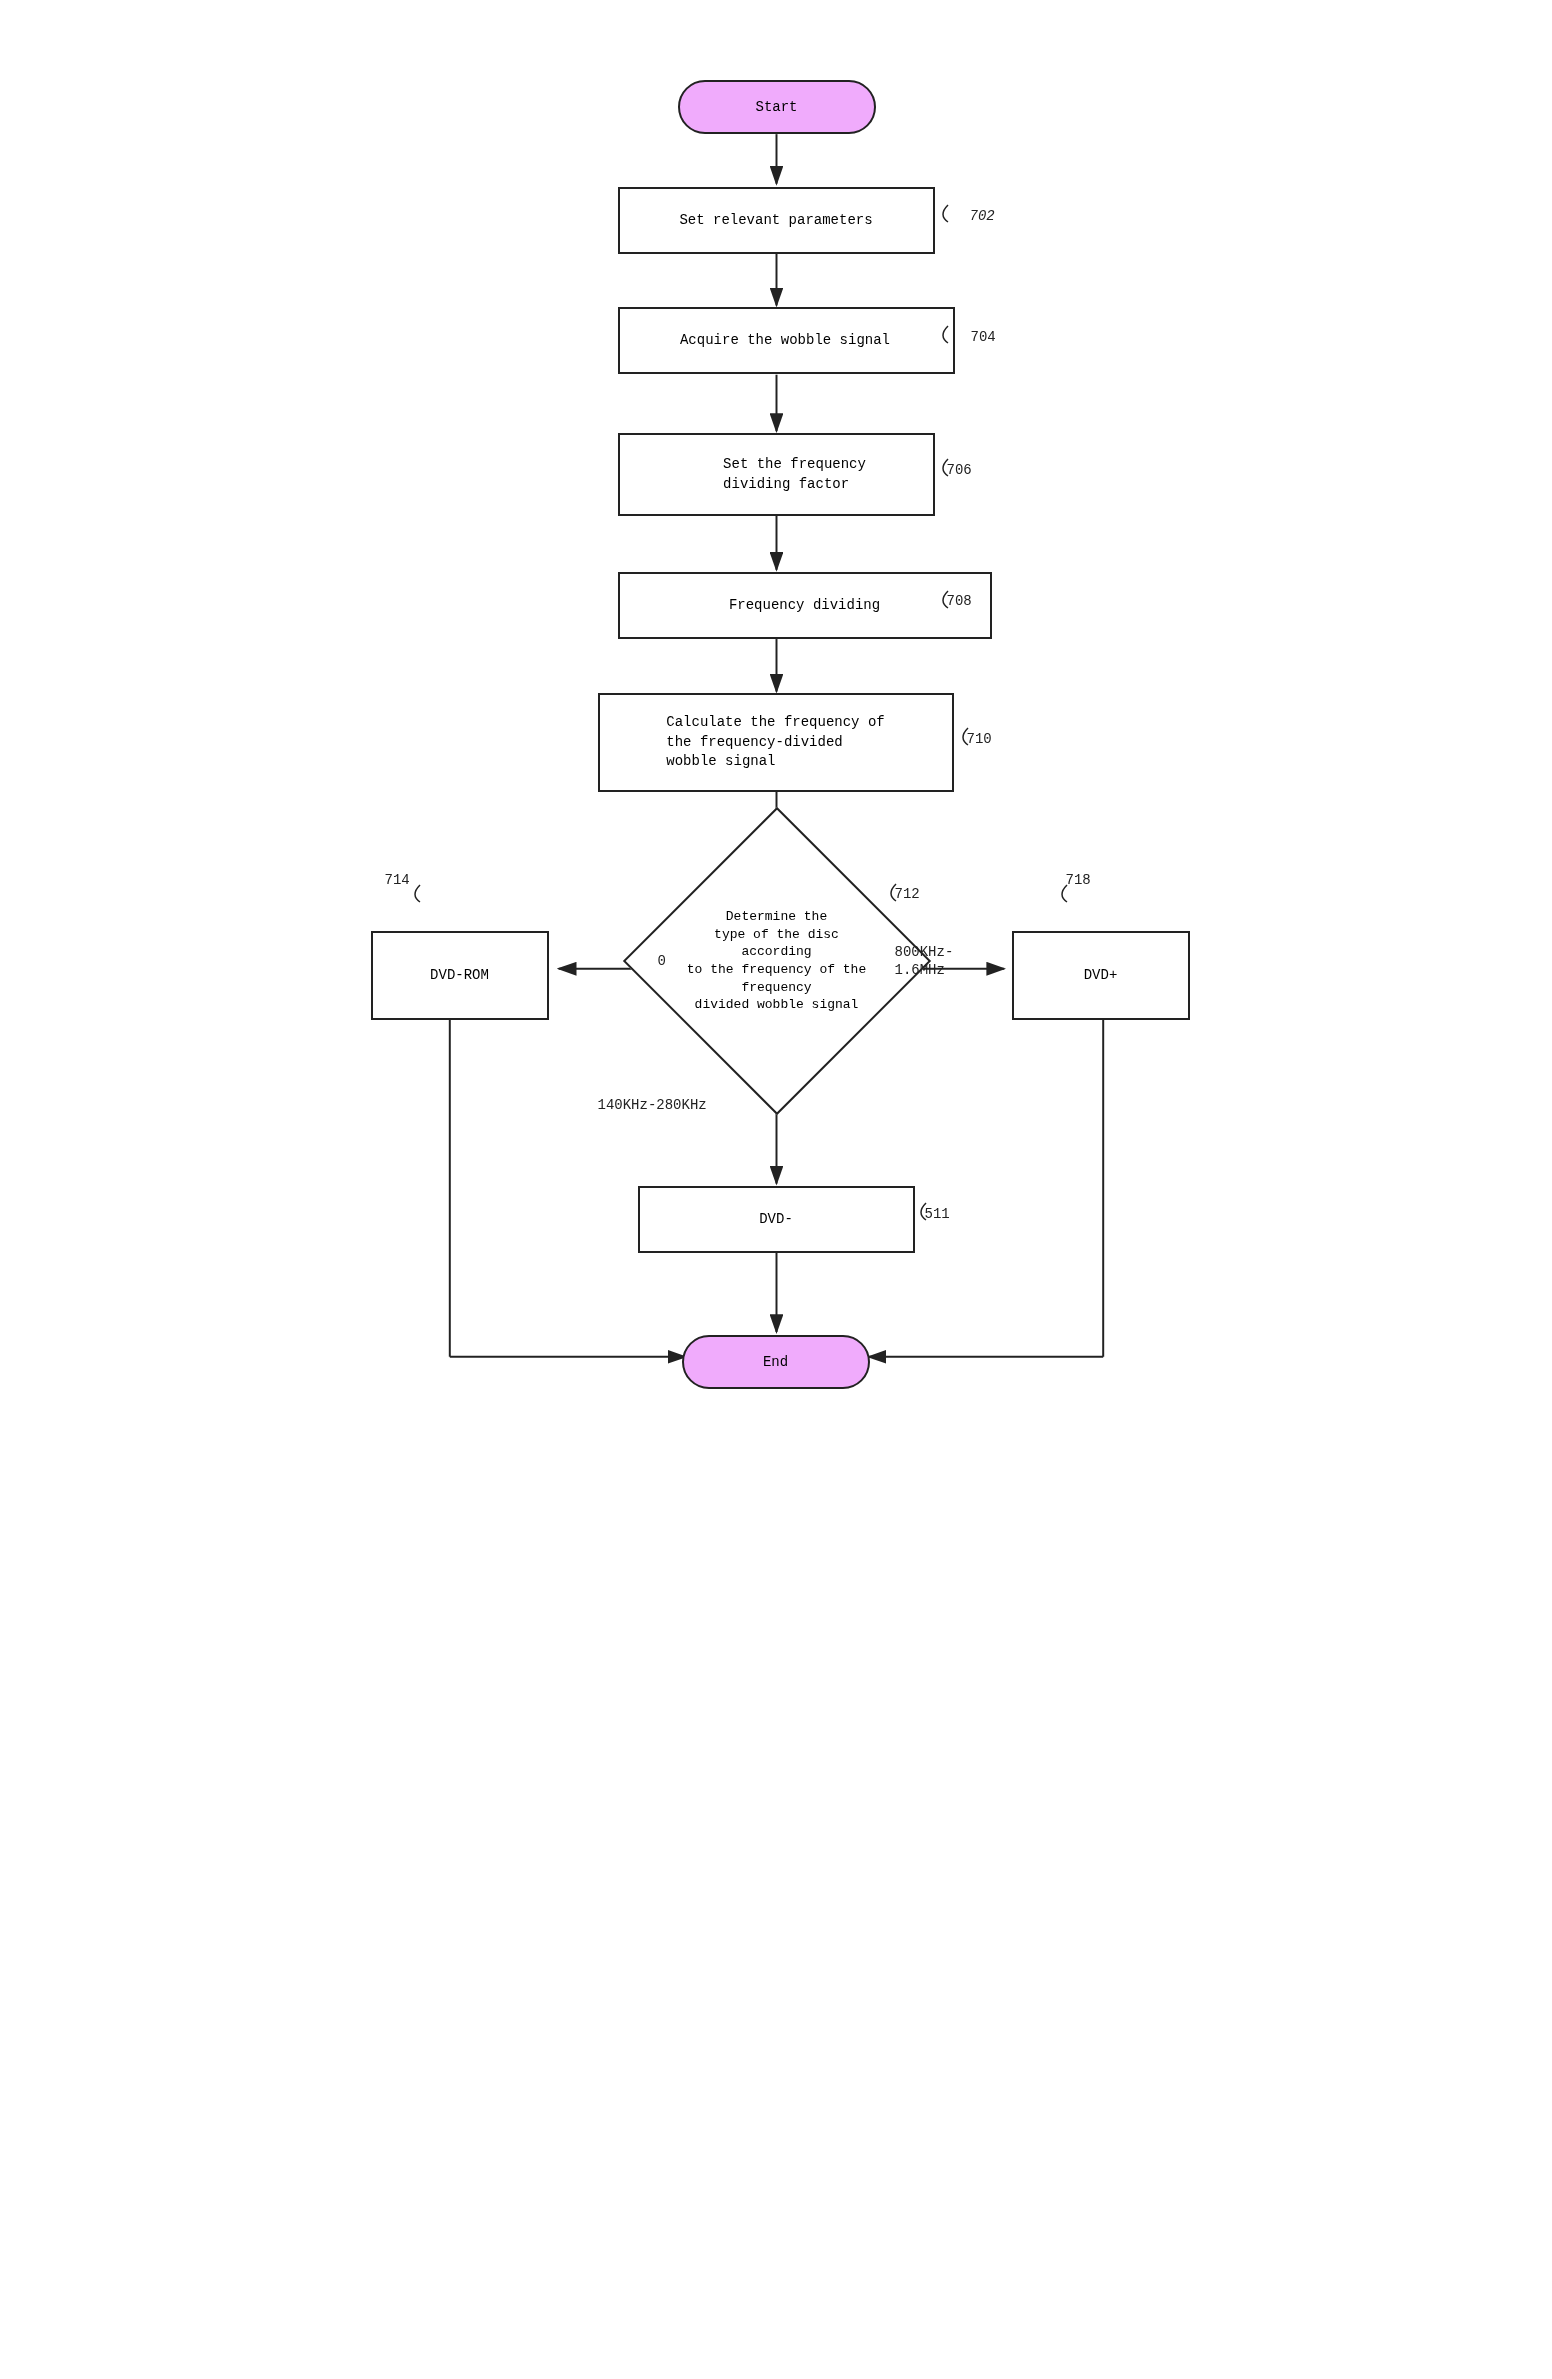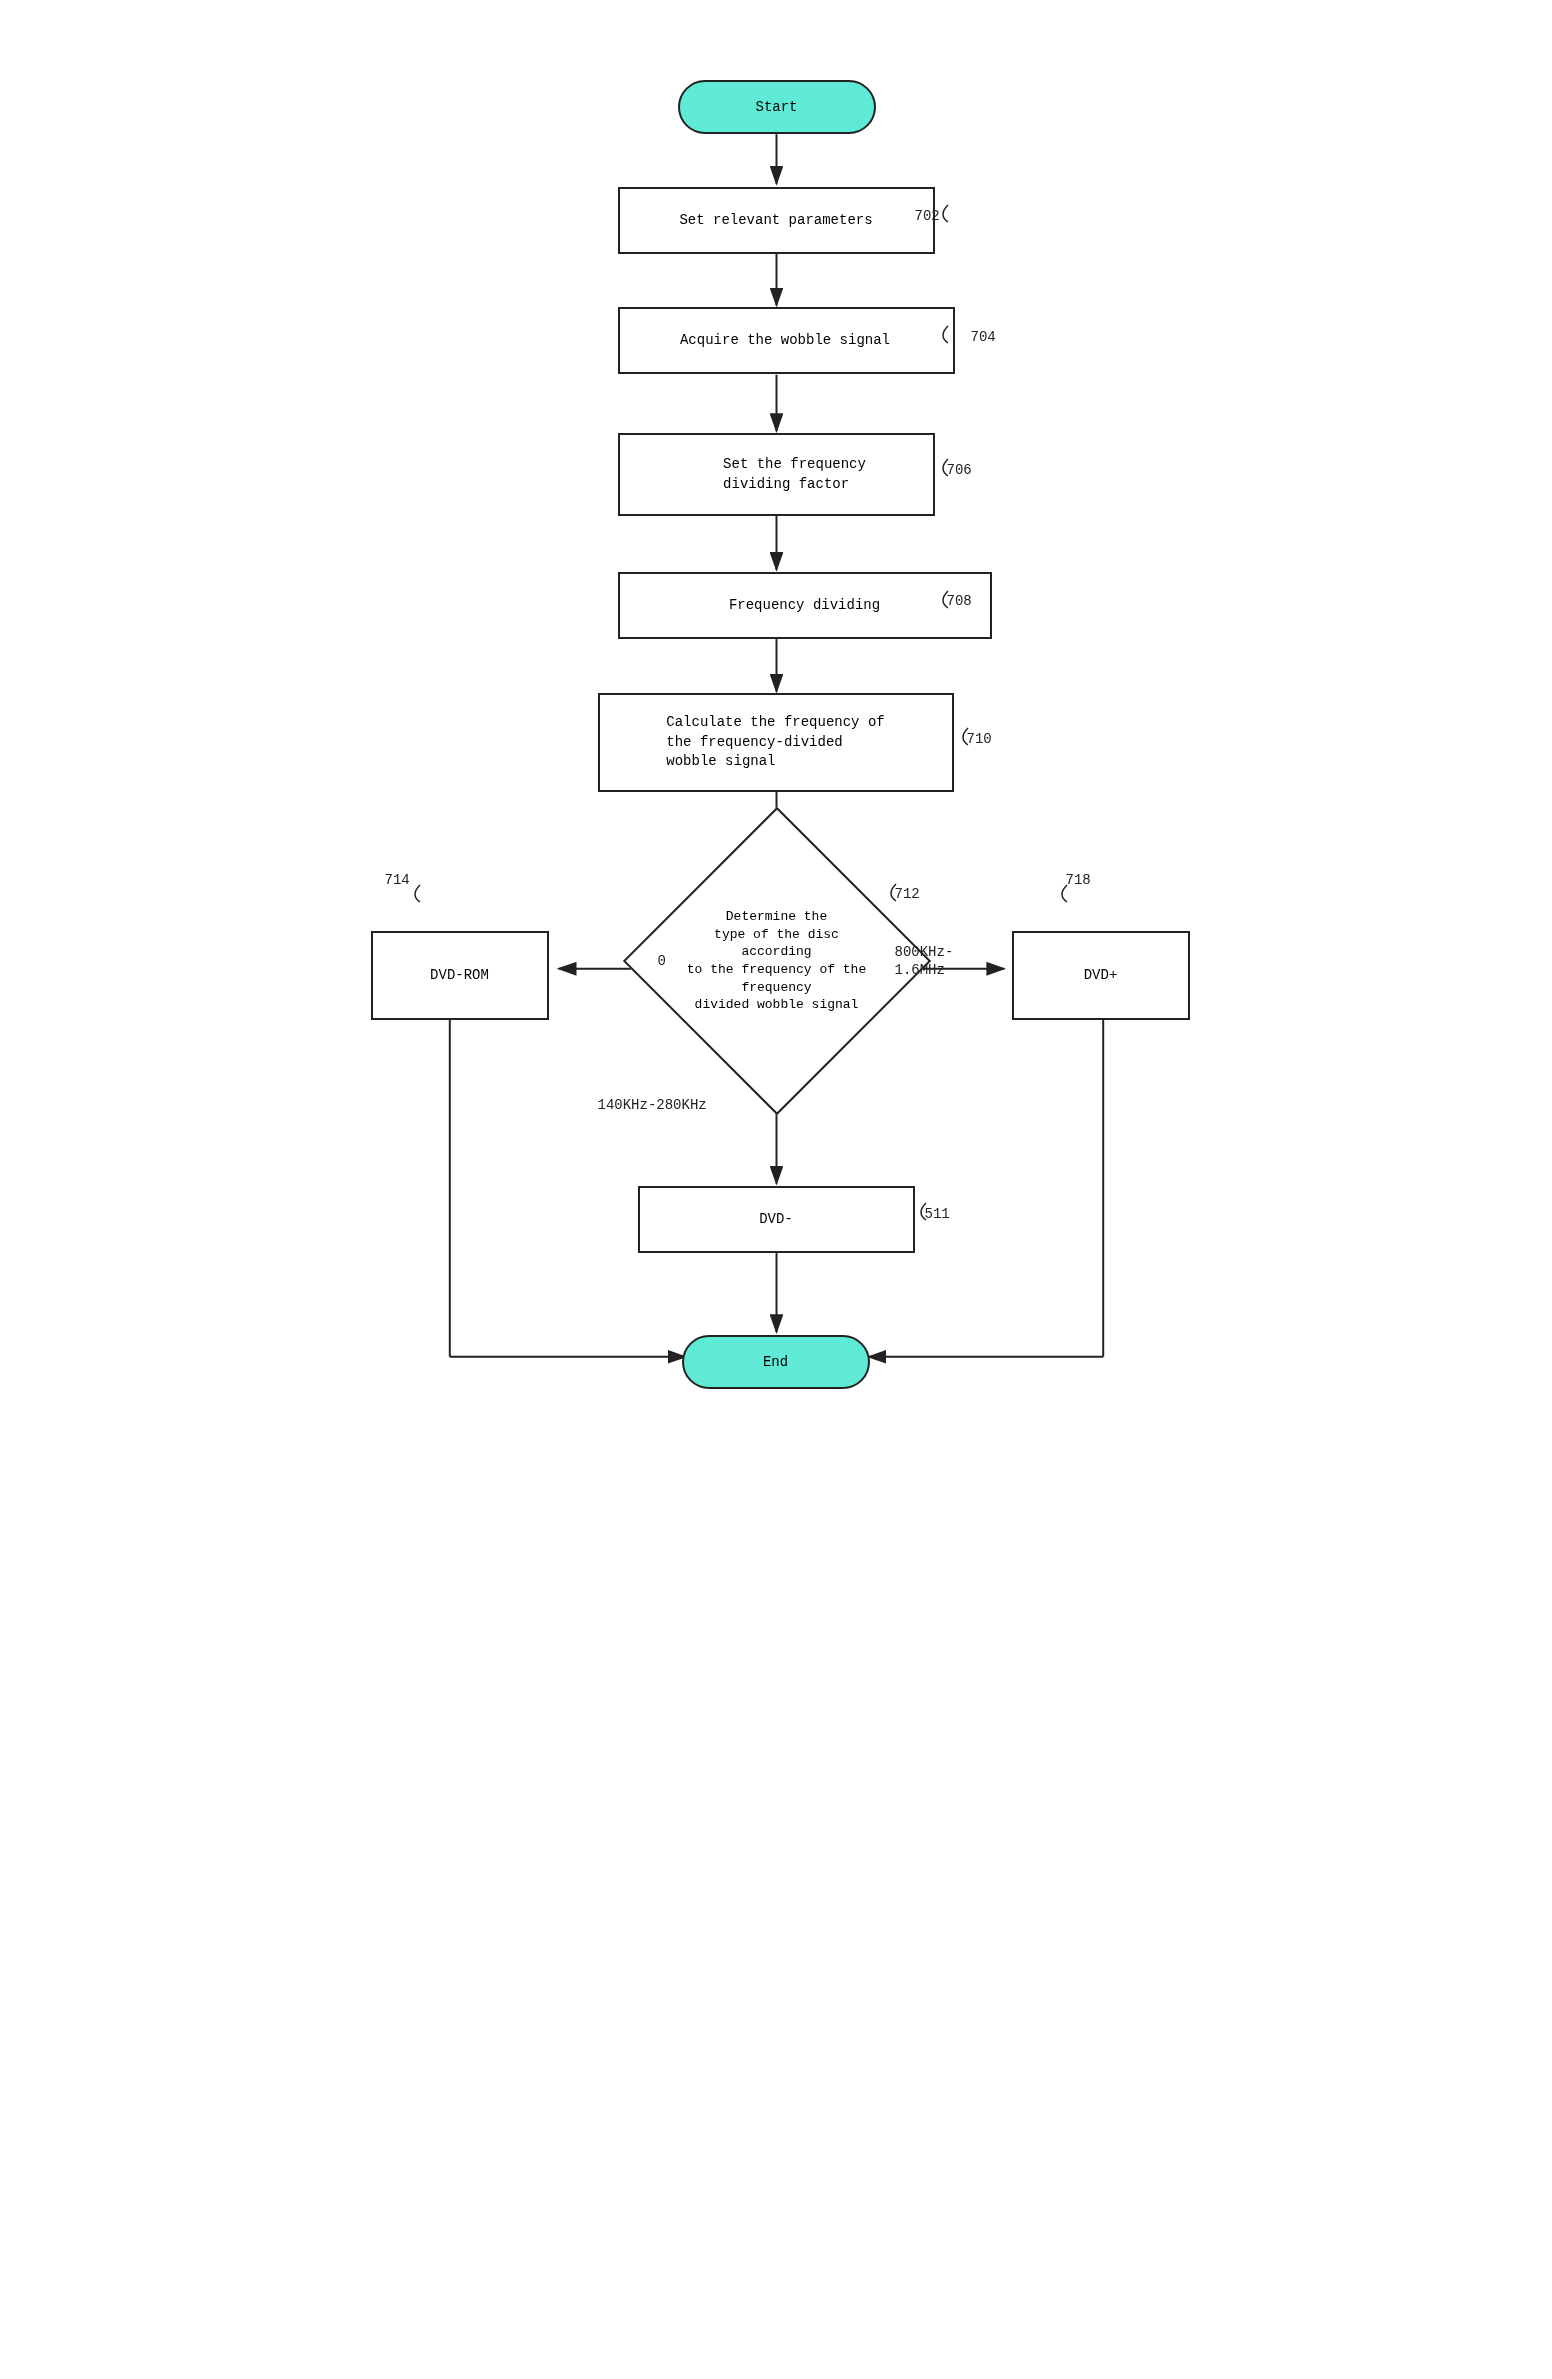--- a/index.html
+++ b/index.html
@@ -26,21 +26,21 @@
       display: flex;
       align-items: center;
       justify-content: center;
       text-align: left;
       line-height: 1.4;
       padding: 8px 12px;
     }
     .rounded-box {
       position: absolute;
       border: 2px solid #222;
-      background: #5eead4;
+      background: #f0abfc;
       border-radius: 28px;
       display: flex;
       align-items: center;
       justify-content: center;
       text-align: center;
       padding: 8px 28px;
     }
     .diamond-container {
       position: absolute;
       display: flex;
@@ -123,21 +123,21 @@
 
   </svg>
 
   <div class="rounded-box" style="left:347px; top:40px; width:198px; height:54px;">
     <span>Start</span>
   </div>
 
   <div class="box" style="left:287px; top:147px; width:317px; height:67px;">
     <span>Set relevant parameters</span>
   </div>
-  <div class="label" style="left:584px; top:168px;">702</div>
+  <div class="label" style="left:639px; top:168px;font-style:italic;">702</div>
 
   <svg style="position:absolute;left:602px;top:160px;width:30px;height:25px;" viewBox="0 0 30 25" width="30" height="25">
     <path d="M 15,5 Q 5,15 15,22" stroke="#222" stroke-width="1.5" fill="none"></path>
   </svg>
 
   <div class="box" style="left:287px; top:267px; width:337px; height:67px;padding-left:10px;">
     <span>Acquire the wobble signal</span>
   </div>
   <div class="label" style="left:616px; top:289px;margin-left:24px;">704</div>
   <svg style="position:absolute;left:602px;top:281px;width:30px;height:25px;" viewBox="0 0 30 25" width="30" height="25">

